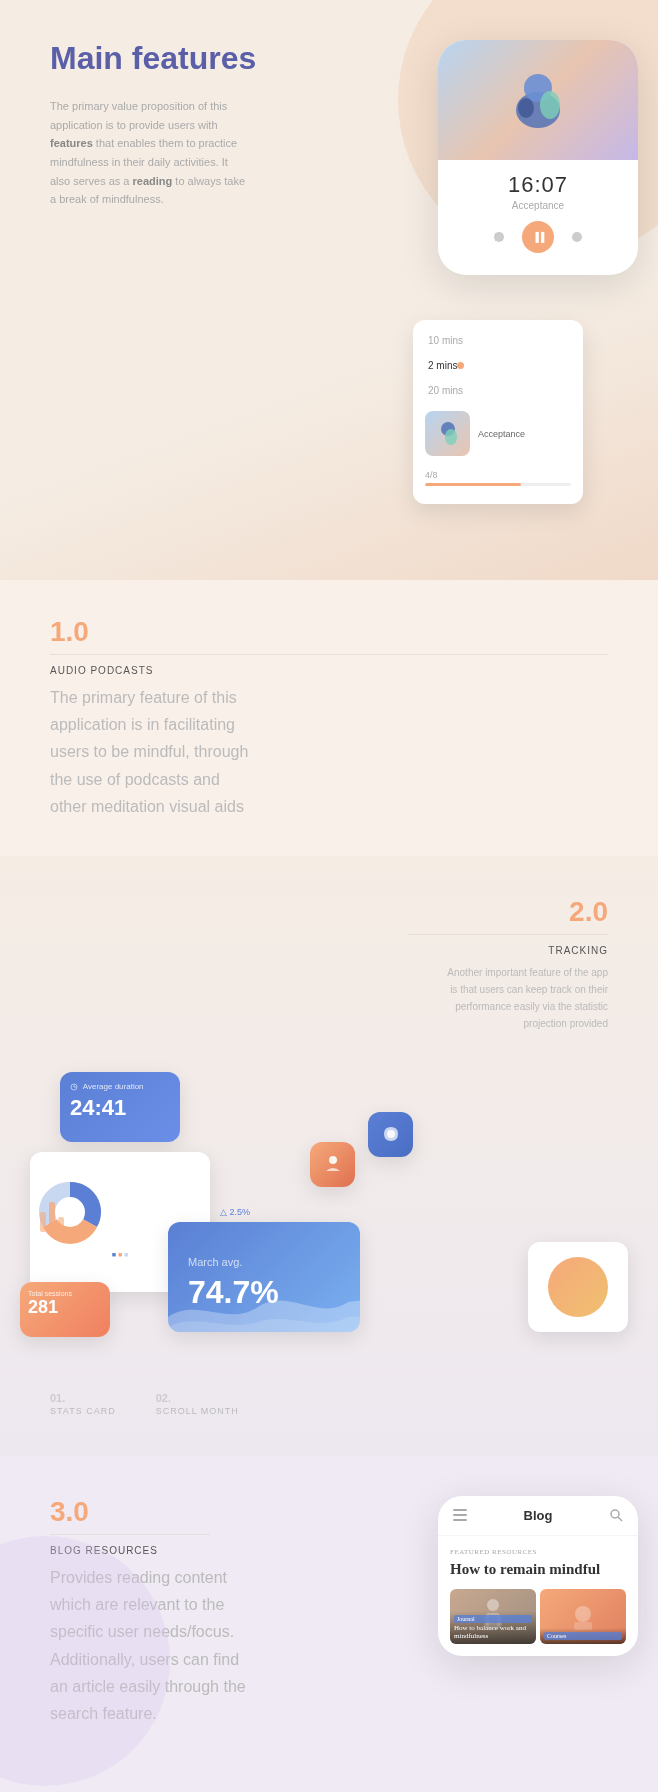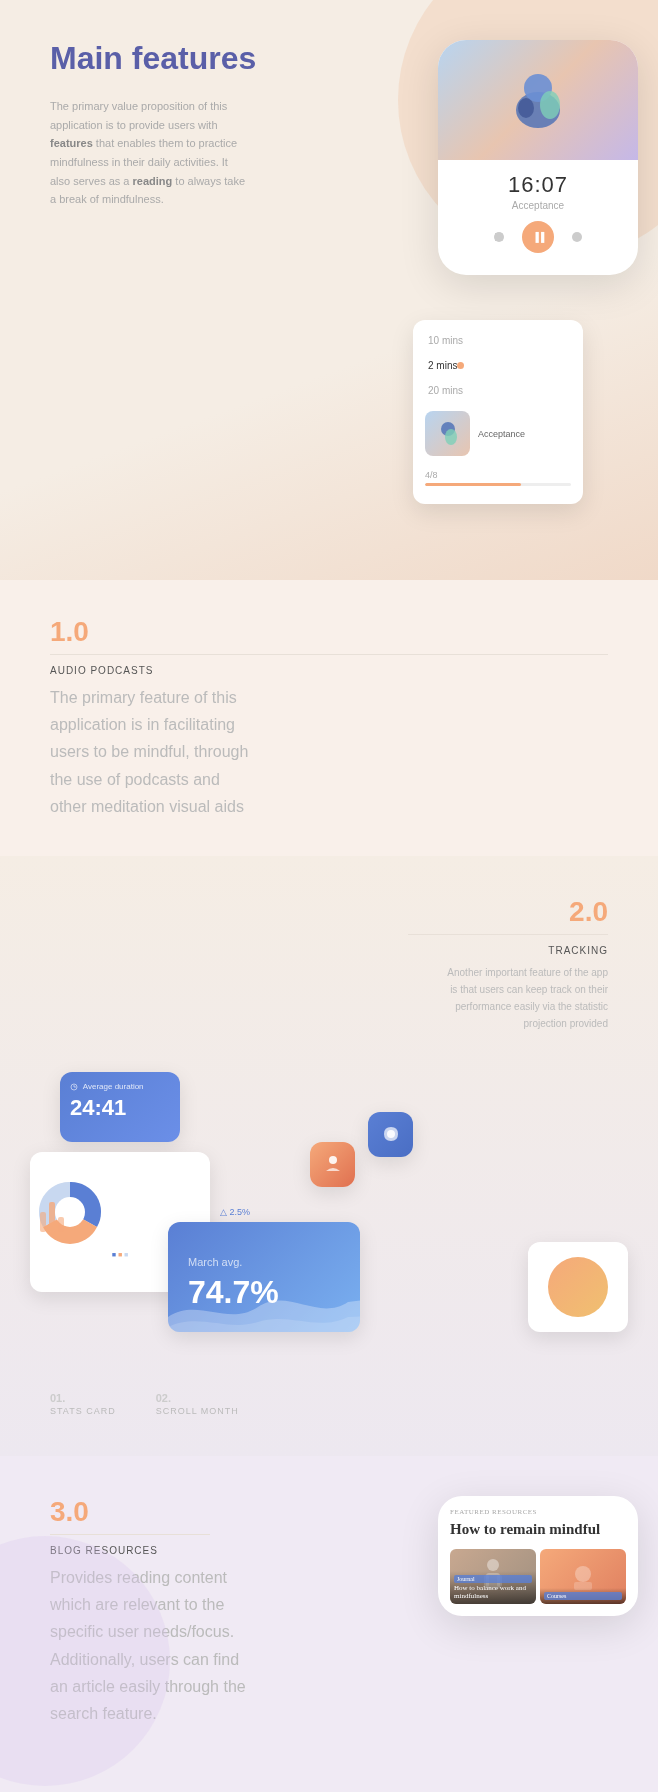--- a/index.html
+++ b/index.html
@@ -617,20 +617,24 @@
       <div class="wave-value">
         <span style="font-size:11px;font-weight:300;opacity:0.7;">March avg.</span><br>
         <span>74.7%</span>
       </div>
       <svg style="position:absolute;bottom:0;left:0;right:0;" width="220" height="55" viewBox="0 0 220 55">
         <path d="M0,40 C30,20 60,50 90,30 C120,10 150,45 180,25 L220,20 L220,55 L0,55 Z" fill="rgba(255,255,255,0.3)"></path>
         <path d="M0,50 C30,35 60,55 90,45 C120,35 150,55 180,40 L220,38 L220,55 L0,55 Z" fill="rgba(255,255,255,0.15)"></path>
       </svg>
     </div>
 
+    <div class="dash-card card-salmon">
+      <div class="card-salmon-label">Total sessions</div>
+      <div class="card-salmon-value">281</div>
+    </div>
 
     <div class="dash-card card-orange-circle">
       <div class="orange-circle"></div>
     </div>
 
     <div style="position:absolute;left:40px;top:160px;display:flex;align-items:flex-end;gap:3px;">
       <div style="width:6px;height:20px;background:#f5a97a;border-radius:2px;opacity:0.6;"></div>
       <div style="width:6px;height:30px;background:#f5a97a;border-radius:2px;opacity:0.8;"></div>
       <div style="width:6px;height:15px;background:#f5a97a;border-radius:2px;opacity:0.6;"></div>
     </div>
@@ -665,20 +669,32 @@
   </div>
 </section>
 
 <section class="section-blog">
   <div class="feature-number">3.0</div>
   <div class="feature-divider" style="width:160px;"></div>
   <div class="feature-title">BLOG RESOURCES</div>
   <p class="feature-desc">Provides reading content which are relevant to the specific user needs/focus. Additionally, users can find an article easily through the search feature.</p>
 
   <div class="blog-phone">
+    <div class="blog-phone-header">
+      <svg width="14" height="12" viewBox="0 0 14 12">
+        <rect y="0" width="14" height="2" rx="1" fill="#aaa"></rect>
+        <rect y="5" width="14" height="2" rx="1" fill="#aaa"></rect>
+        <rect y="10" width="14" height="2" rx="1" fill="#aaa"></rect>
+      </svg>
+      <span class="blog-phone-title">Blog</span>
+      <svg width="14" height="14" viewBox="0 0 14 14">
+        <circle cx="6" cy="6" r="4" fill="none" stroke="#aaa" stroke-width="1.5"></circle>
+        <line x1="9" y1="9" x2="13" y2="13" stroke="#aaa" stroke-width="1.5"></line>
+      </svg>
+    </div>
     <div class="blog-phone-body">
       <div class="blog-featured-label">Featured resources</div>
       <div class="blog-featured-title">How to remain mindful</div>
       <div class="blog-grid">
 
         <div class="blog-card-item">
           <div class="blog-card-img-bg1">
             <svg width="30" height="40" viewBox="0 0 30 40">
               <circle cx="15" cy="8" r="6" fill="rgba(255,255,255,0.4)"></circle>
               <rect x="8" y="16" width="14" height="16" rx="3" fill="rgba(255,255,255,0.3)"></rect>

